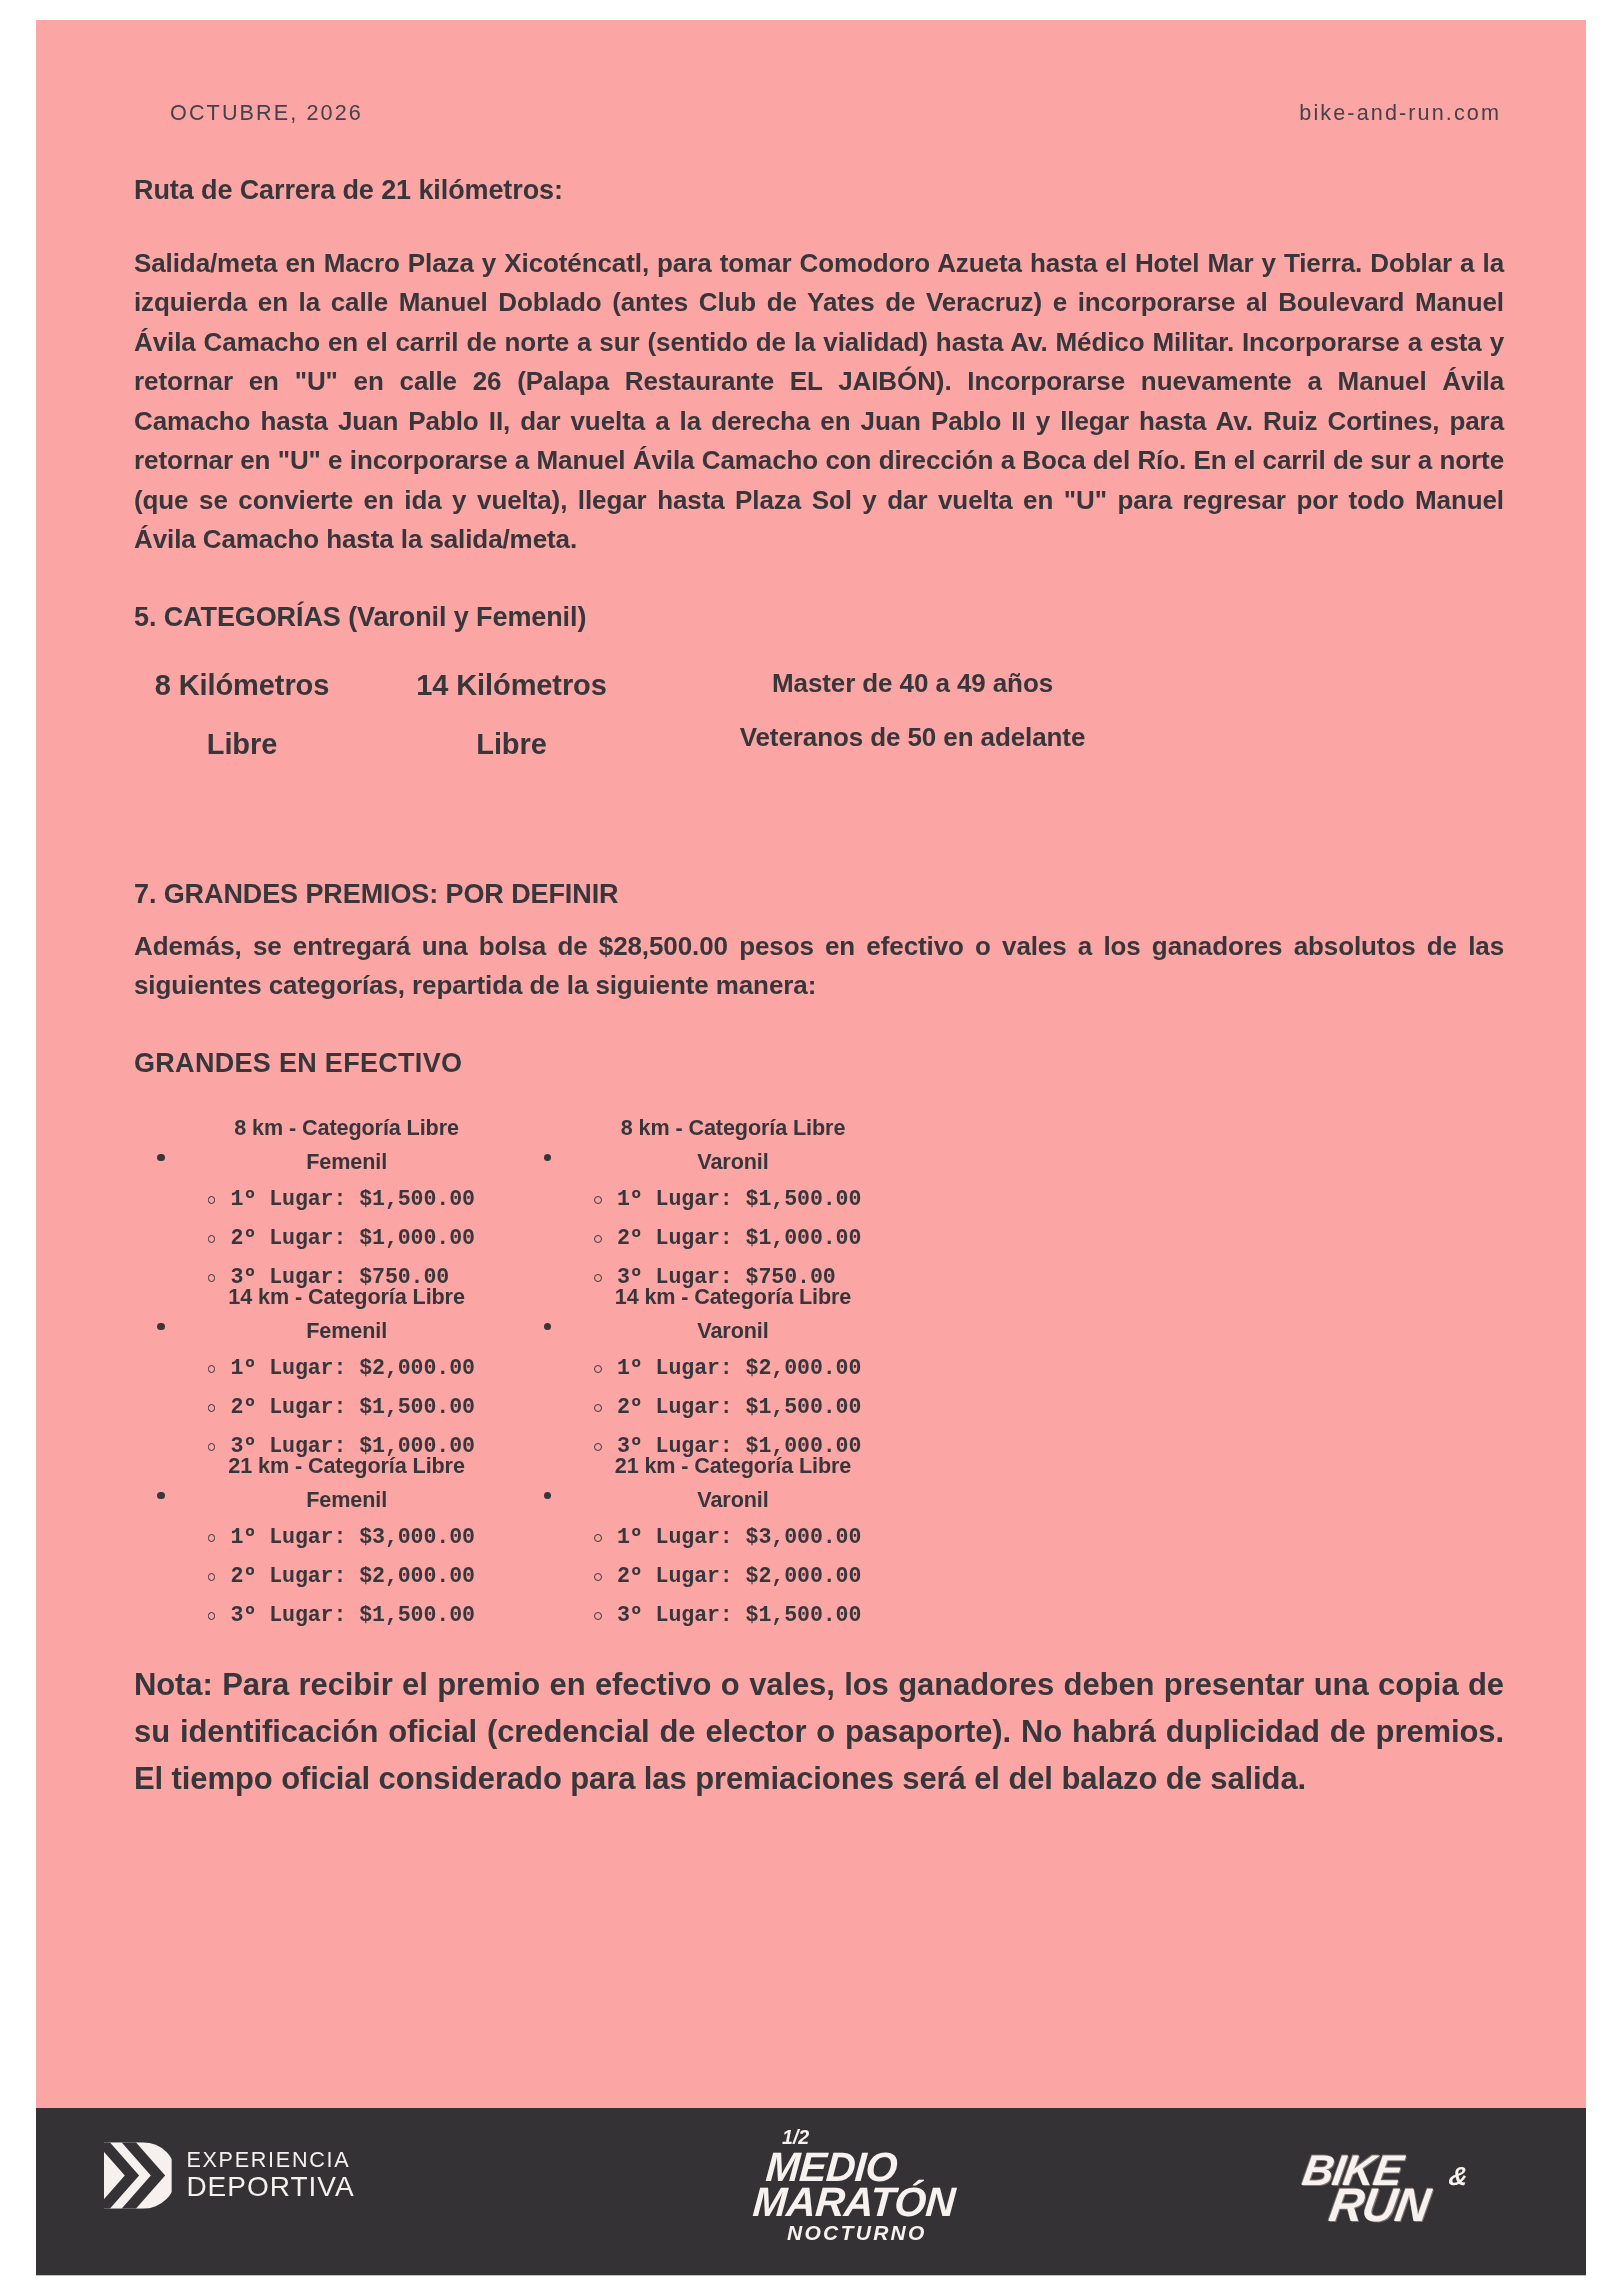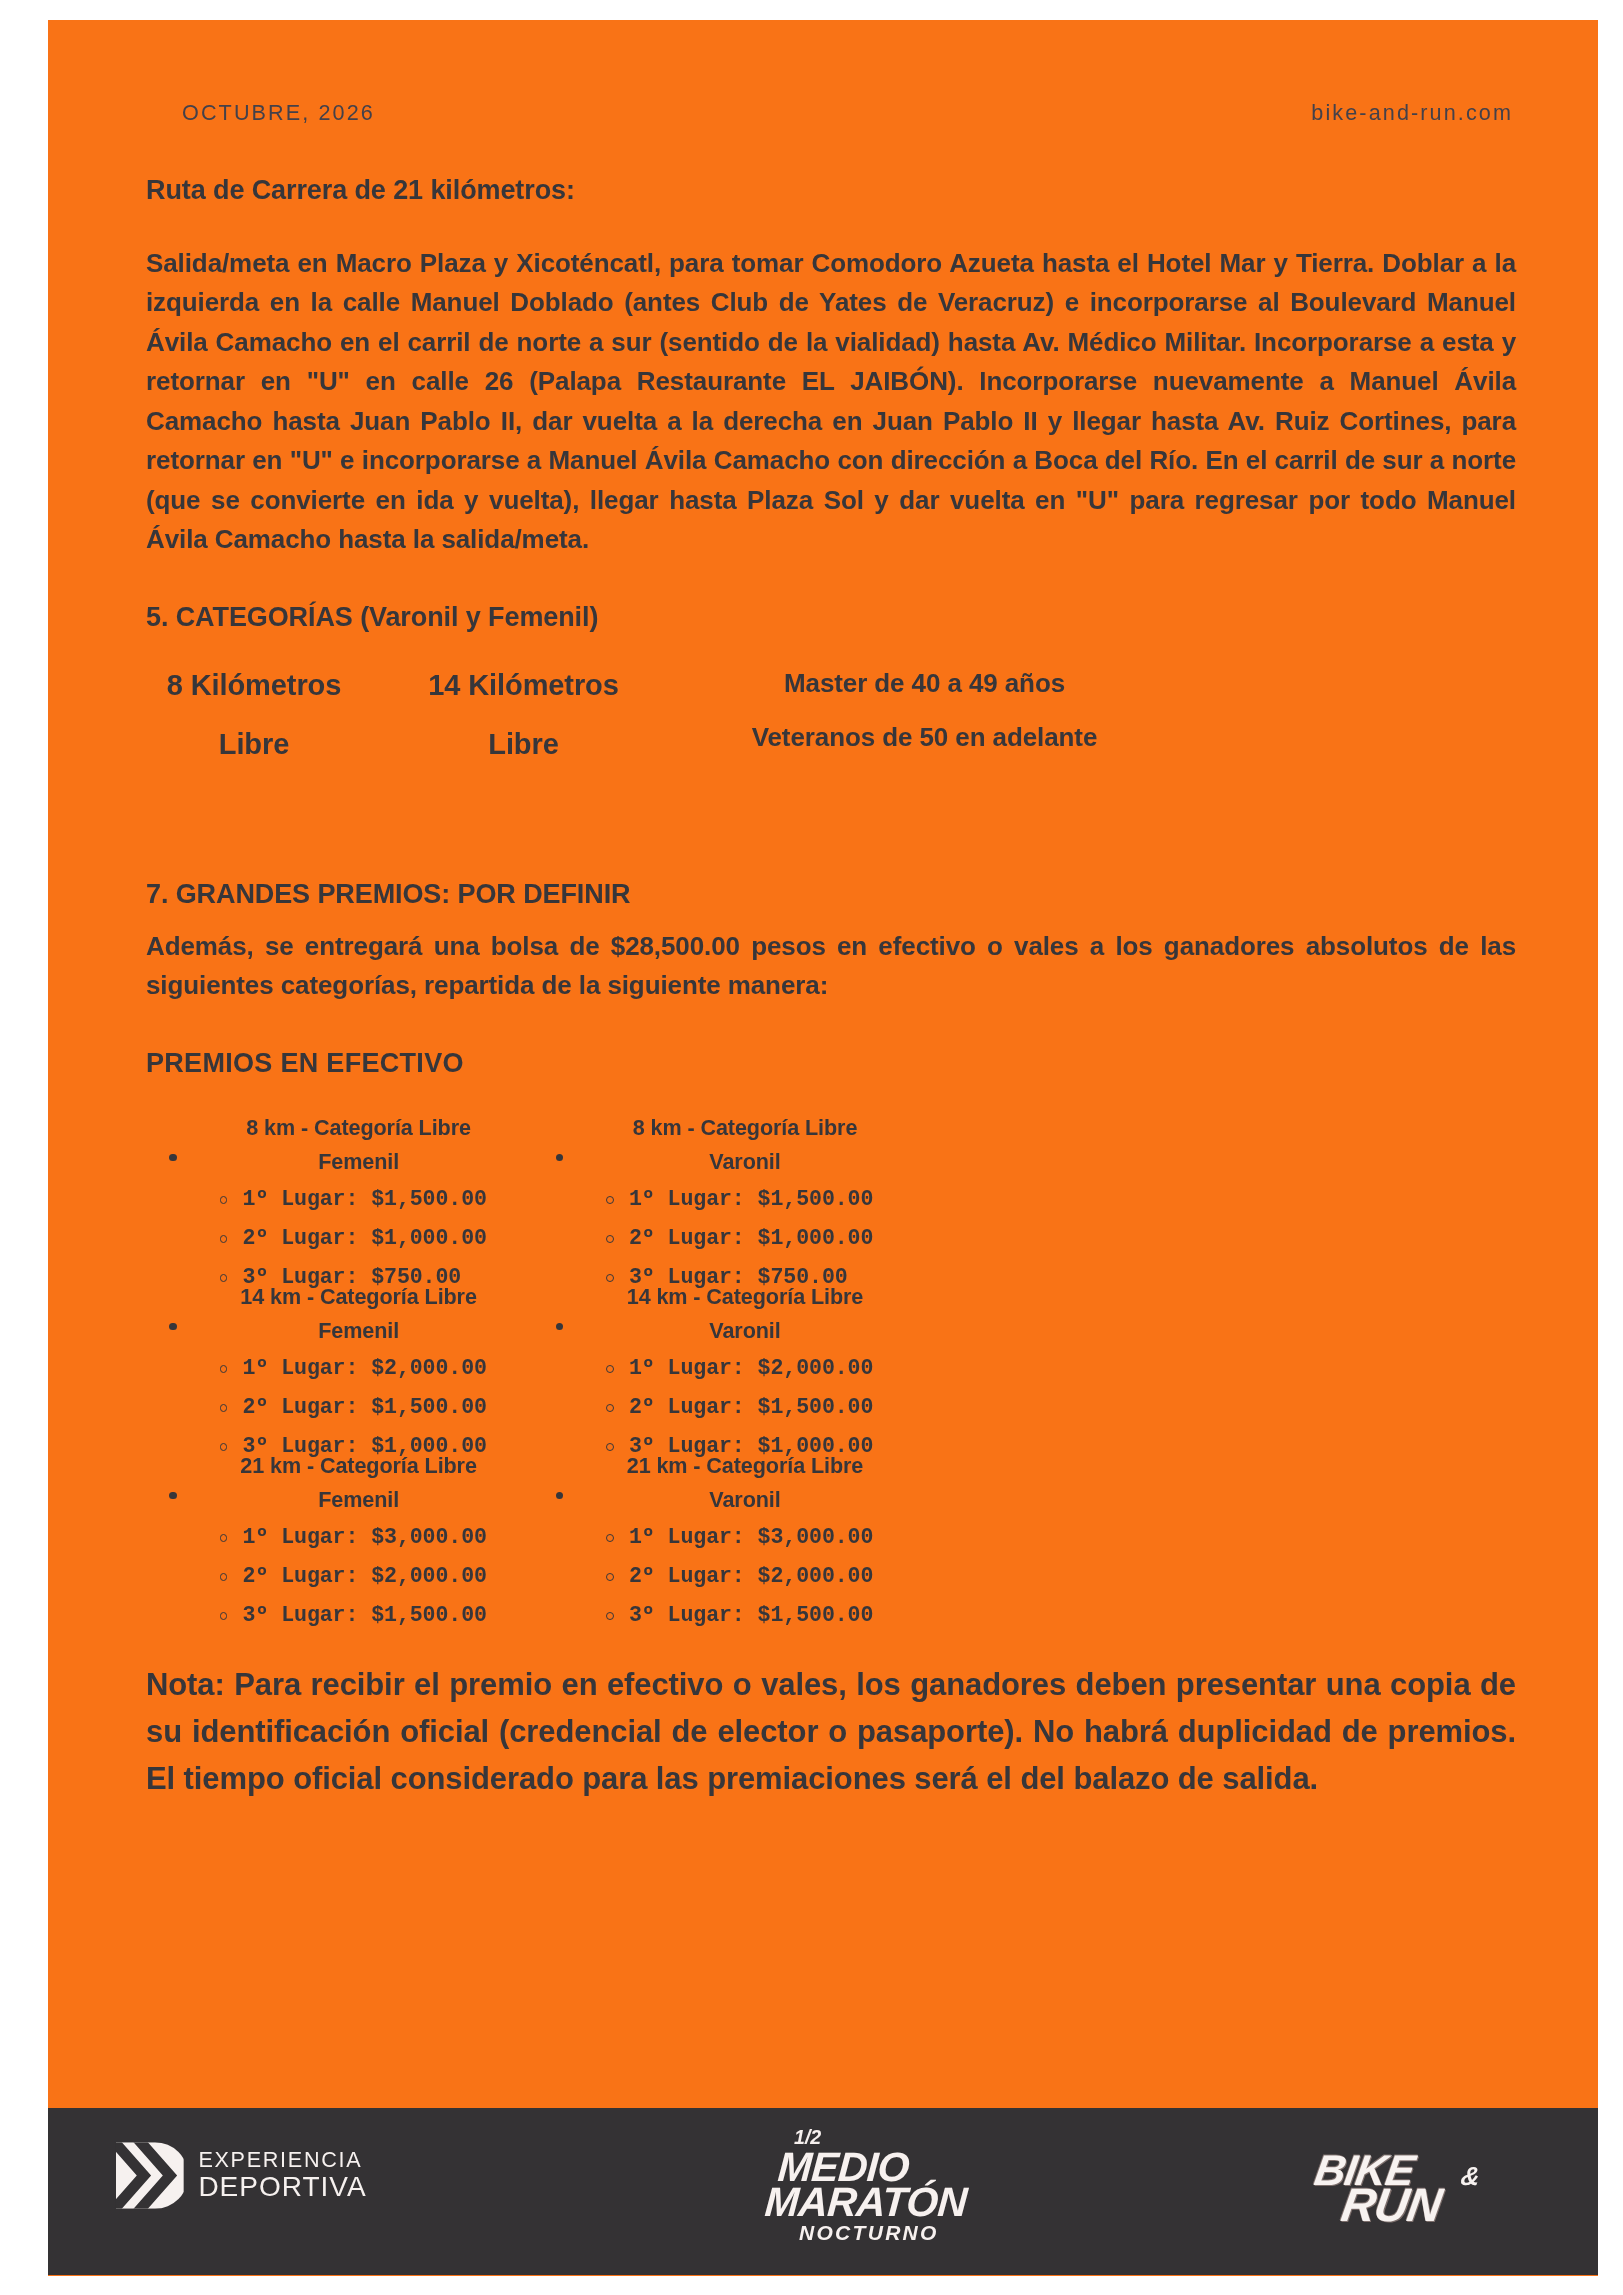--- a/index.html
+++ b/index.html
@@ -6,25 +6,25 @@
 
   html, body {
     width: 1623px;
     height: 2295px;
     background: #ffffff;
     font-family: "Liberation Sans", sans-serif;
   }
 
   #page {
     position: absolute;
-    left: 48px;
+    left: 36px;
     top: 19.6px;
     width: 1550px;
     height: 2256px;
-    background: #f97316;
+    background: #fca5a5;
     overflow: hidden;
   }
 
   
   .doc-header {
     position: absolute;
     left: 0; top: 0;
     width: 100%;
     height: 118px;
   }
@@ -321,21 +321,21 @@
         <div class="cat-line">Veteranos de 50 en adelante</div>
       </div>
 
     </div>
 
 
     <div class="body-text section-head" style="margin-bottom:11.8px;">7. GRANDES PREMIOS: POR DEFINIR</div>
 
     <div class="body-text para">Además, se entregará una bolsa de $28,500.00 pesos en efectivo o vales a los ganadores absolutos de las siguientes categorías, repartida de la siguiente manera:</div>
 
-    <div class="body-text pe-head">PREMIOS EN EFECTIVO</div>
+    <div class="body-text pe-head">GRANDES EN EFECTIVO</div>
 
     <div class="prizes">
 
       <div class="prize-row">
         <div class="prize-grp grp-left body-text">
           <div class="grp-title">8 km - Categoría Libre</div>
           <div class="grp-sub">
             <span class="bullet"></span>
             <span>Femenil</span>
           </div>

